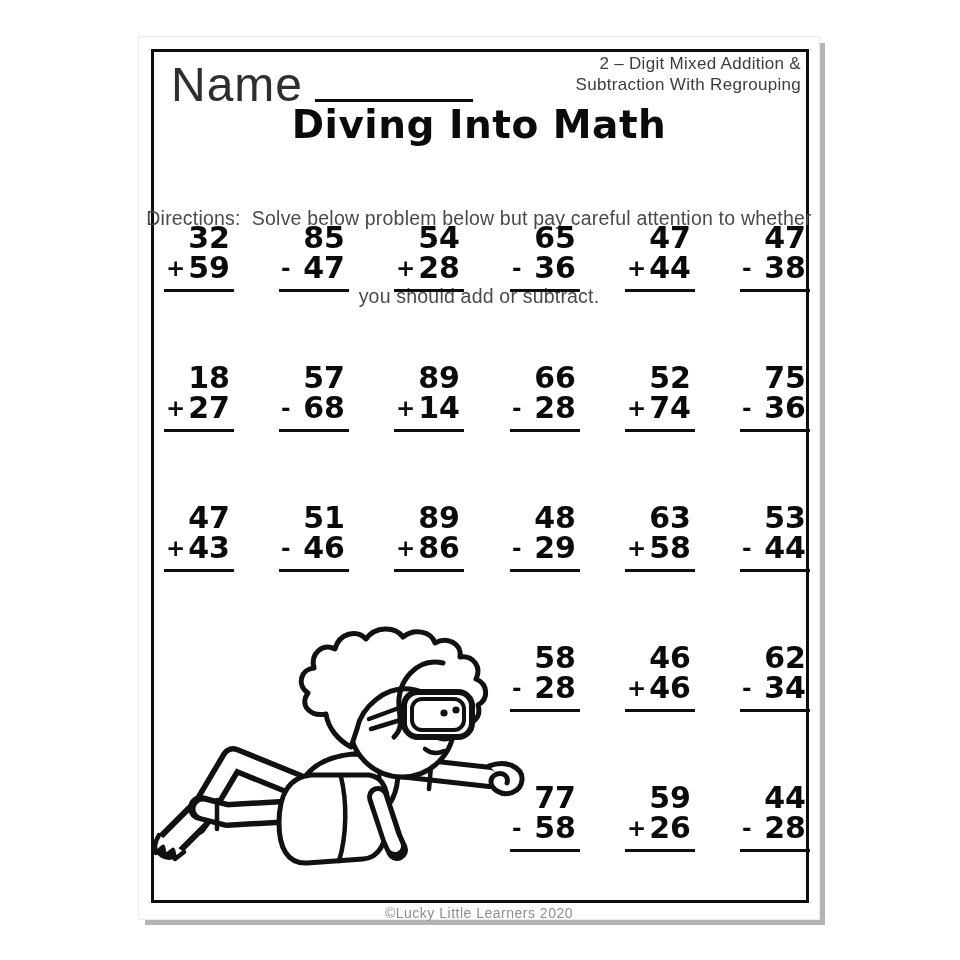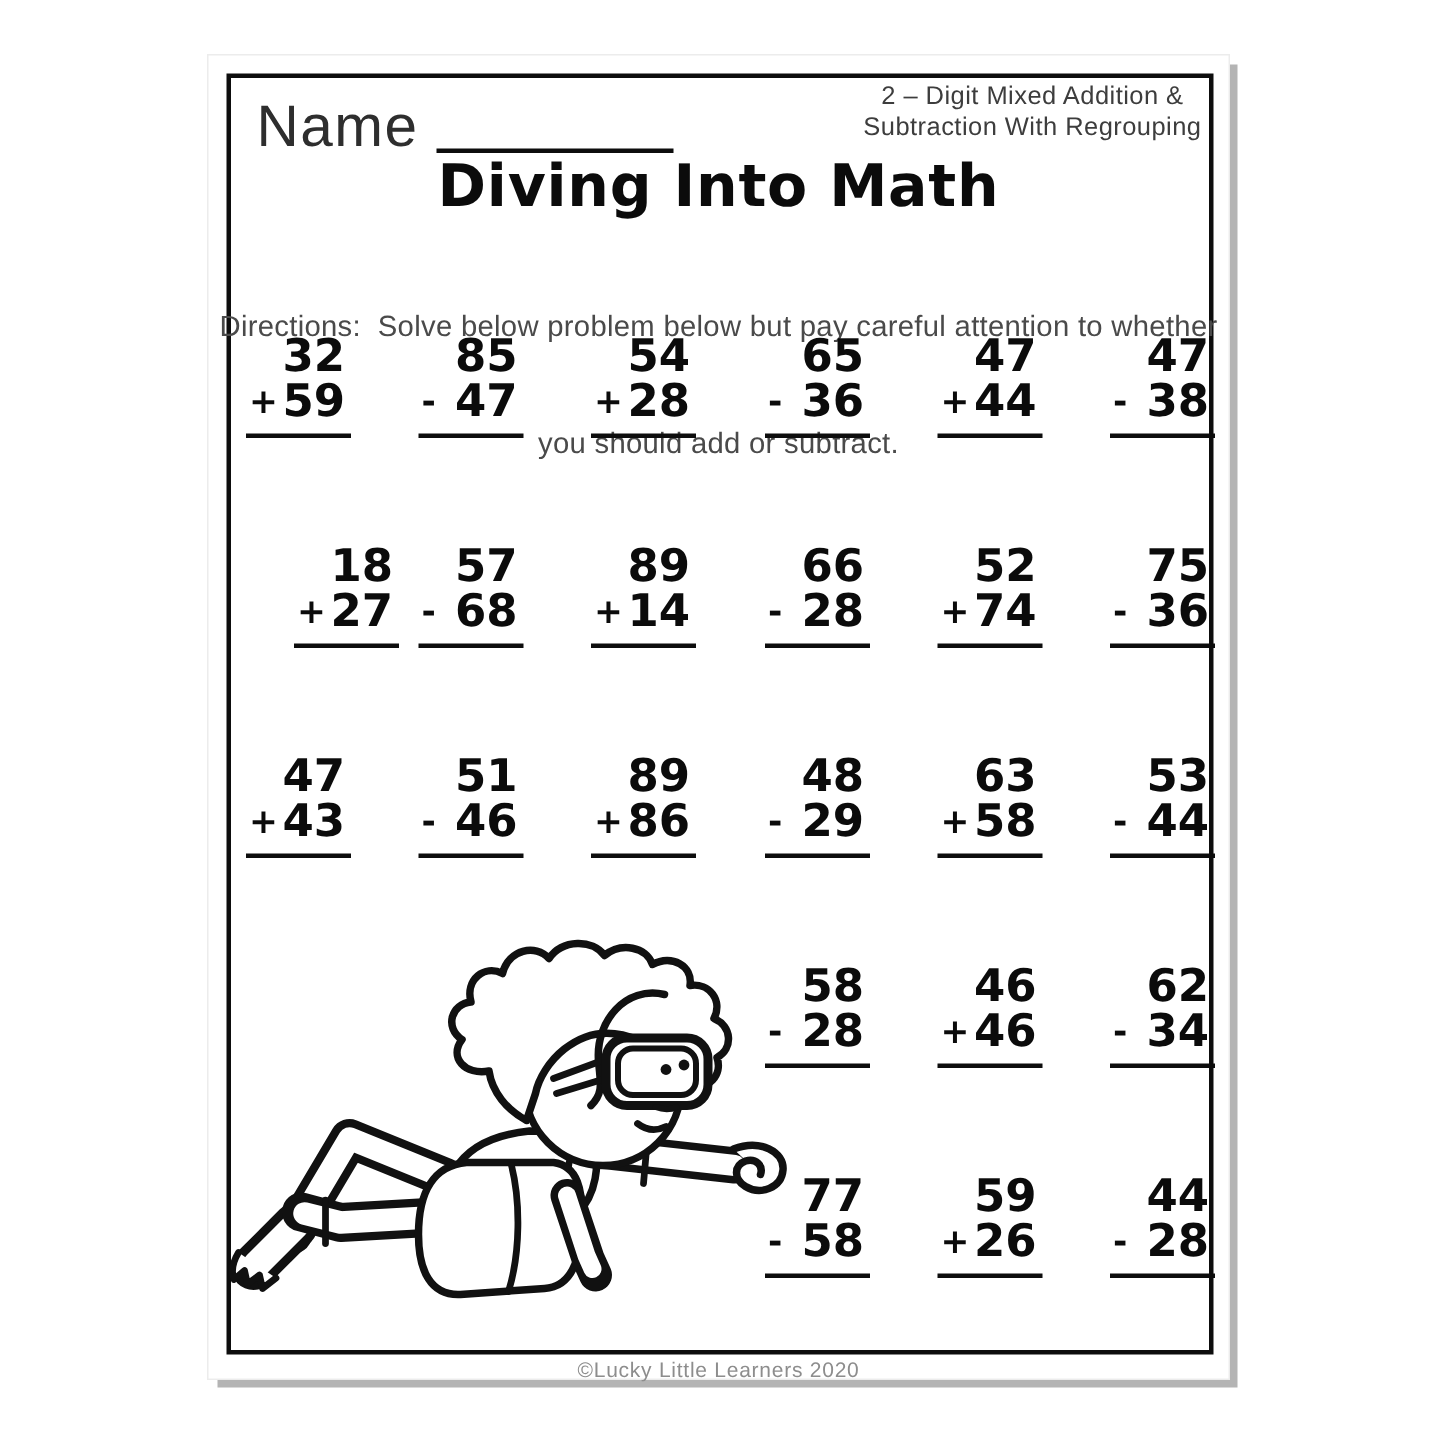--- a/index.html
+++ b/index.html
@@ -22,28 +22,28 @@
   }
   .frame{
     position:absolute;left:12px;top:12px;right:10px;bottom:16px;
     border:3px solid #0d0d0d;
   }
   
   .name-row{
     position:absolute;left:32px;top:28px;display:flex;align-items:flex-end;
   }
   .name-label{
-    font-size:39px;line-height:40px;color:#2e2e2e;letter-spacing:1px;font-weight:400;
+    font-size:48px;line-height:40px;color:#2e2e2e;letter-spacing:1px;font-weight:400;
   }
   .name-line{
     width:158px;height:34px;margin-left:12px;margin-bottom:3px;
     border-bottom:3px solid #0d0d0d;
   }
   .topic{
-    position:absolute;right:18px;top:16px;text-align:center;
+    position:absolute;right:18px;top:16px;text-align:right;
     font-size:17px;line-height:21px;color:#3d3d3d;letter-spacing:0.3px;
   }
   .title{
     position:absolute;left:0;top:66px;width:100%;text-align:center;
     font-family:"DejaVu Sans", sans-serif;font-weight:700;
     font-size:39px;line-height:44px;letter-spacing:0.5px;color:#0b0b0b;
   }
   .directions{
     position:absolute;left:0;top:116px;width:100%;text-align:center;
     font-size:19.5px;line-height:26px;color:var(--muted);letter-spacing:0.2px;
@@ -130,21 +130,21 @@
       <span>44</span>
     </div>
   </div>
       <div class="problem" style="left: 601px; top: 186px;">
     <div class="p-top">47</div>
     <div class="p-bot">
       <span class="p-op">-</span>
       <span>38</span>
     </div>
   </div>
-      <div class="problem" style="left: 25px; top: 326px; margin-left: 32px;">
+      <div class="problem" style="left: 25px; top: 326px;">
     <div class="p-top">18</div>
     <div class="p-bot">
       <span class="p-op">+</span>
       <span>27</span>
     </div>
   </div>
       <div class="problem" style="left: 140px; top: 326px;">
     <div class="p-top">57</div>
     <div class="p-bot">
       <span class="p-op">-</span>

